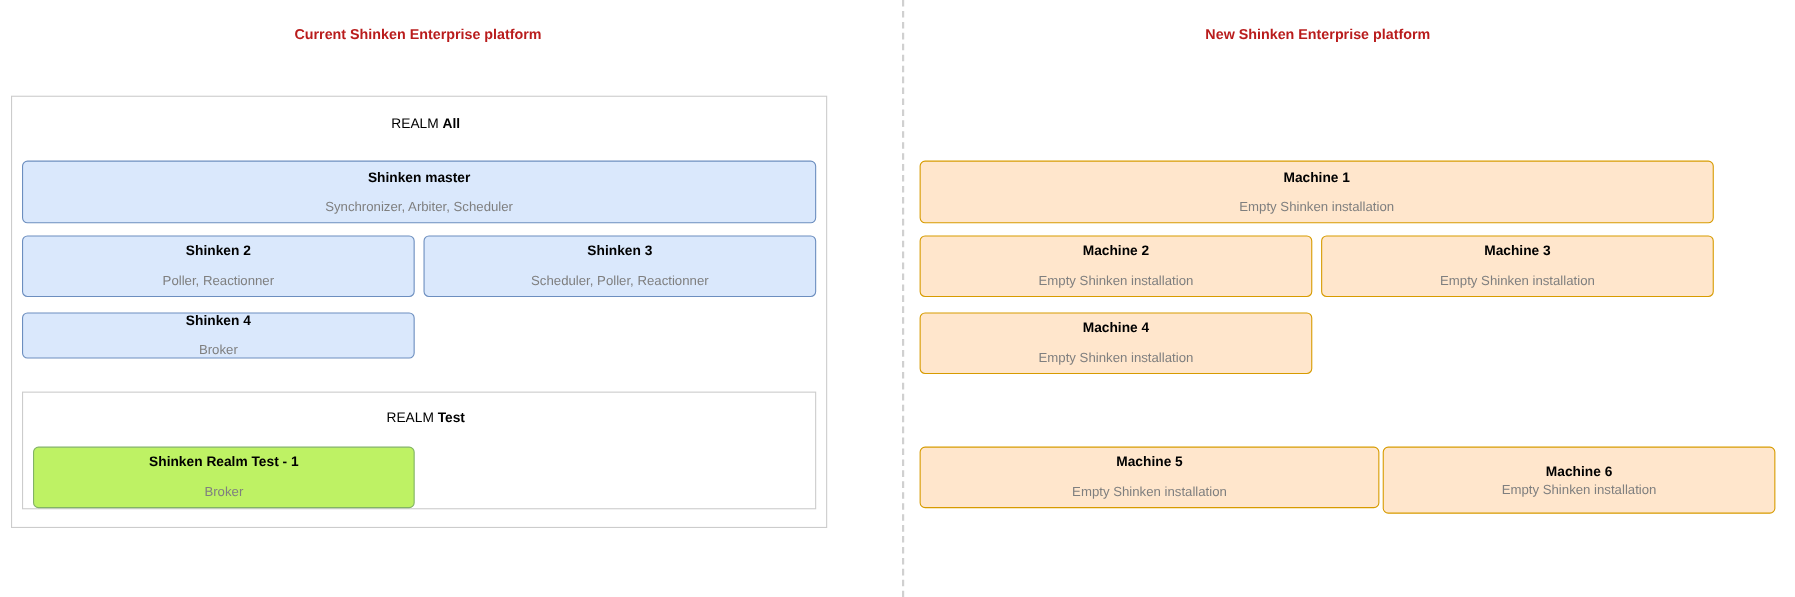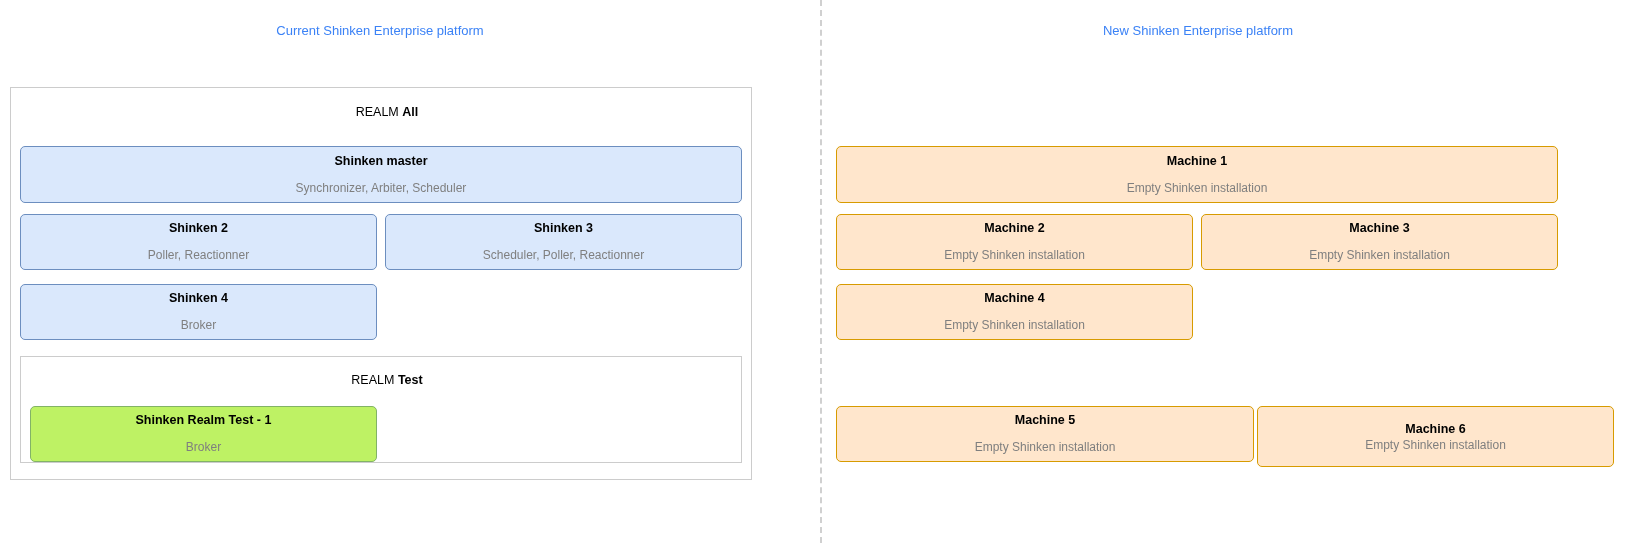--- a/index.html
+++ b/index.html
@@ -27,22 +27,22 @@
     top: 0px;
     width: 0px;
     height: 543px;
     border-left: 2px dashed #d0d0d0;
   }
 
   
   .panel-title {
     position: absolute;
     font-size: 13px;
-    font-weight: normal;
-    color: #3b82f6;
+    font-weight: bold;
+    color: #b91c1c;
     text-align: center;
     line-height: 16px;
     white-space: nowrap;
   }
   #title-left  { left: 0px;   top: 23px; width: 760px; }
   #title-right { left: 836px; top: 23px; width: 724px; }
 
   
   .realm {
     position: absolute;
@@ -129,21 +129,21 @@
   <div class="node blue" style="left:20px; top:214px; width:357px; height:56px;">
     <div class="node-title">Shinken 2</div>
     <div class="node-sub">Poller, Reactionner</div>
   </div>
 
   <div class="node blue" style="left:385px; top:214px; width:357px; height:56px;">
     <div class="node-title">Shinken 3</div>
     <div class="node-sub">Scheduler, Poller, Reactionner</div>
   </div>
 
-  <div class="node blue" style="left:20px; top:284px; width:357px; height:56px;">
+  <div class="node blue" style="left:20px; top:284px; width:357px; height:42px;">
     <div class="node-title">Shinken 4</div>
     <div class="node-sub">Broker</div>
   </div>
 
   <div class="realm" id="realm-test" style="left:20px; top:356px; width:722px; height:107px;">
     <div class="realm-label" id="realm-test-label">
       <span class="realm-word">REALM</span><span> </span><span class="realm-name">Test</span>
     </div>
   </div>
 

